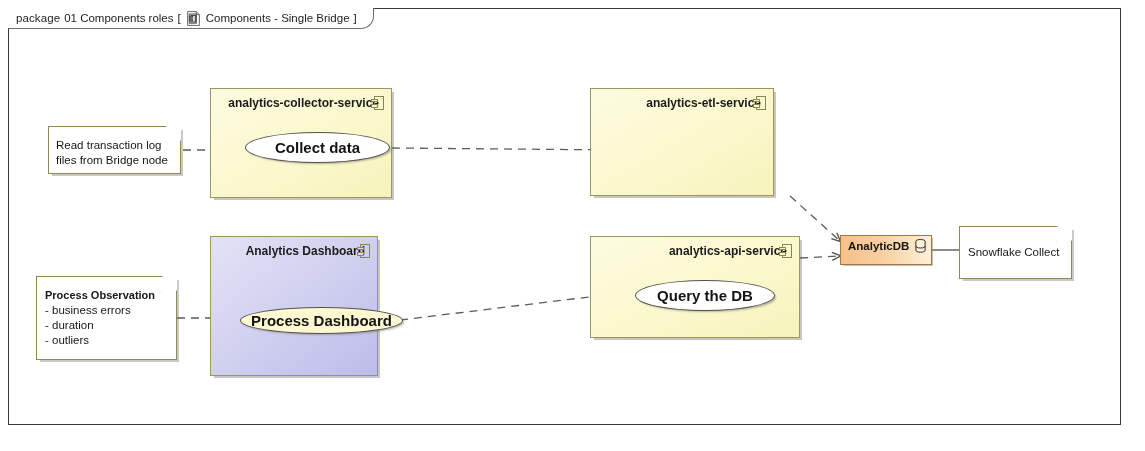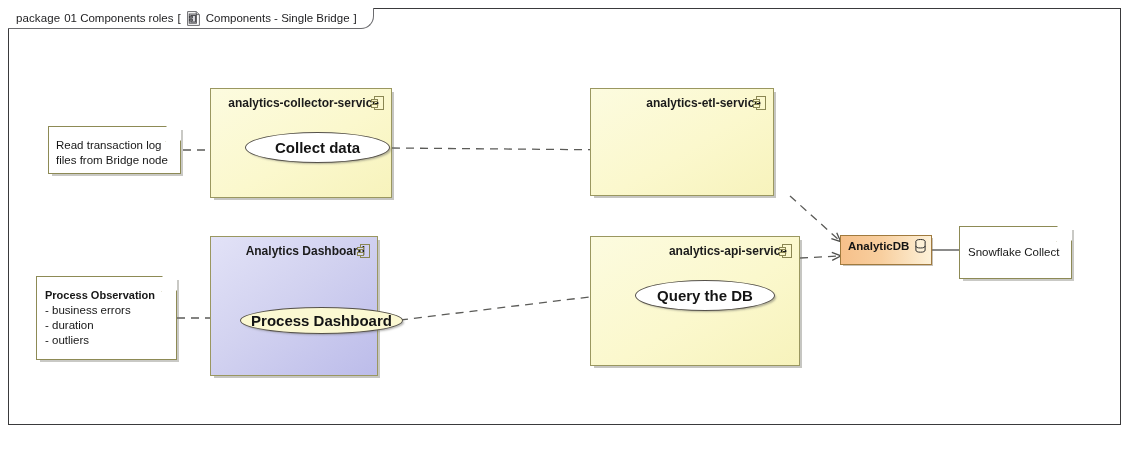--- a/index.html
+++ b/index.html
@@ -290,21 +290,21 @@
     <div class="comp-icon on-blue" style="right:7px; top:7px;">
       <div class="body"></div>
         <div class="tab t1"></div>
         <div class="tab t2"></div>
     </div>
     <div class="ellipse cream" style="left:29px; top:70px; width:163px; height:27px;">
       <span>Process Dashboard</span>
     </div>
   </div>
 
-  <div class="component yellow" style="left:590px; top:236px; width:210px; height:130px;">
+  <div class="component yellow" style="left:590px; top:236px; width:210px; height:102px;">
     <div class="comp-title" style="top:7px;">analytics-api-service</div>
     <div class="comp-icon" style="right:7px; top:7px;">
       <div class="body"></div>
         <div class="tab t1"></div>
         <div class="tab t2"></div>
     </div>
     <div class="ellipse white" style="left:44px; top:43px; width:140px; height:31px;">
       <span>Query the DB</span>
     </div>
   </div>

